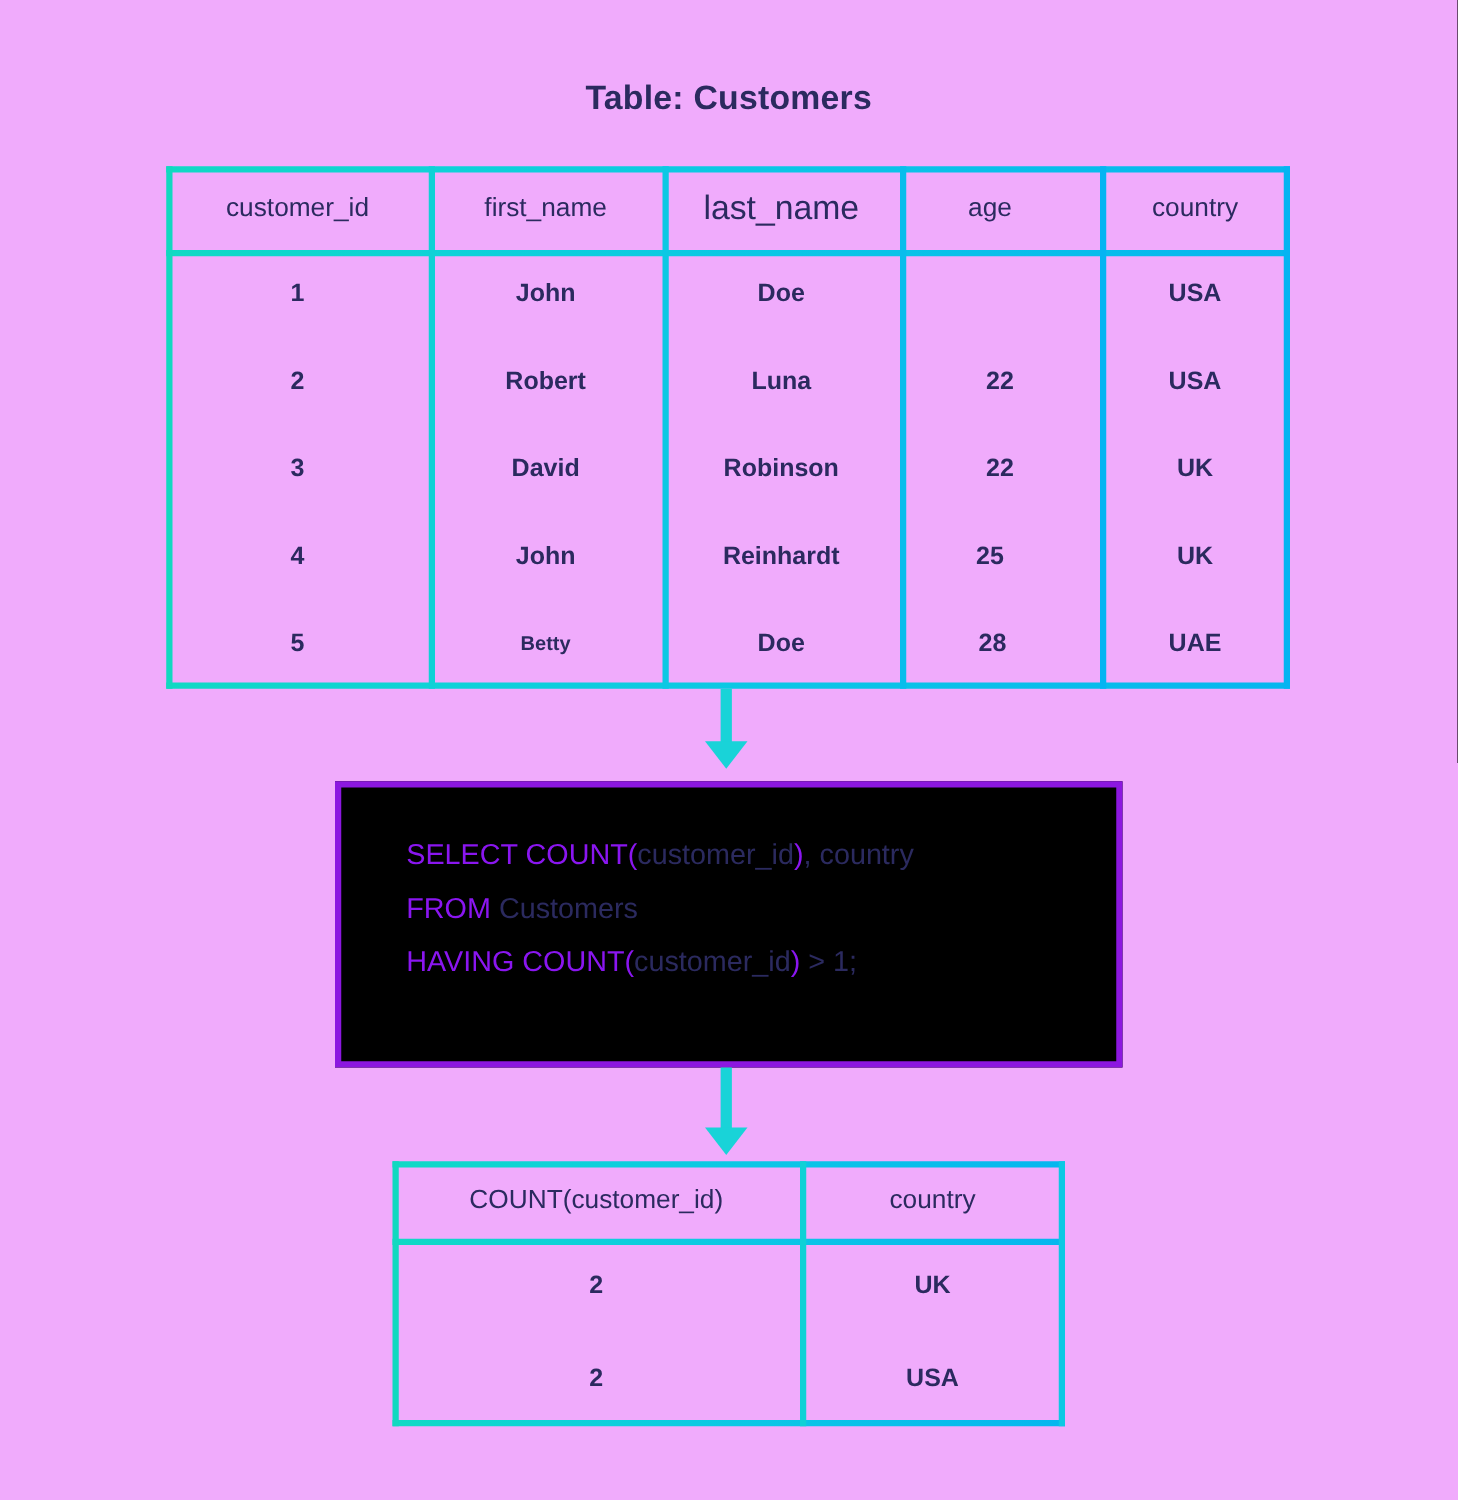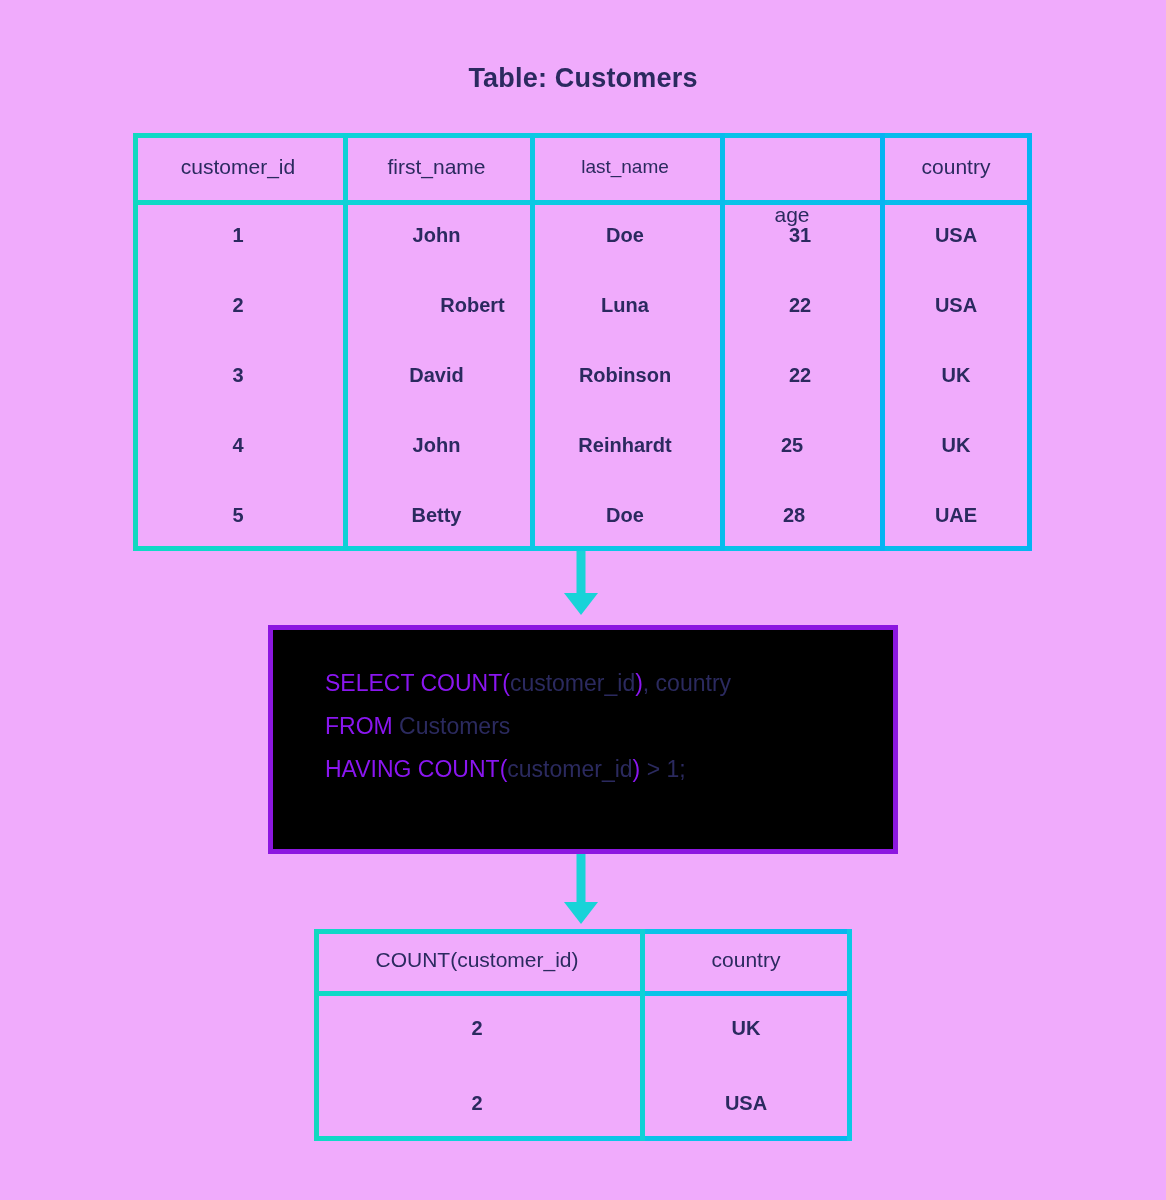--- a/index.html
+++ b/index.html
@@ -87,45 +87,44 @@
         <div class="bar-h" style="left: 0px; width: 899px; top: 67px;"></div>
         <div class="bar-h" style="left: 0px; width: 899px; top: 413px;"></div>
         <div class="bar-v v-a" style="top: 0px; height: 418px; left: 0px;"></div>
         <div class="bar-v v-b" style="top: 0px; height: 418px; left: 210px;"></div>
         <div class="bar-v v-c" style="top: 0px; height: 418px; left: 397px;"></div>
         <div class="bar-v v-d" style="top: 0px; height: 418px; left: 587px;"></div>
         <div class="bar-v v-e" style="top: 0px; height: 418px; left: 747px;"></div>
         <div class="bar-v v-e" style="top: 0px; height: 418px; left: 894px;"></div>
         <div class="cell hcell" style="left: 0px; width: 210px; top: 0px; height: 67px; font-size: 21px;">customer_id</div>
         <div class="cell hcell" style="left: 210px; width: 187px; top: 0px; height: 67px; font-size: 21px;">first_name</div>
-        <div class="cell hcell" style="left: 397px; width: 190px; top: 0px; height: 67px; font-size: 19px;">last_name</div>
-        <div class="cell hcell" style="left: 587px; width: 144px; top: 0px; height: 67px; font-size: 21px; margin-top: 48px;">age</div>
+        <div class="cell hcell" style="left: 397px; width: 190px; top: 0px; height: 67px; font-size: 27px;">last_name</div>
+        <div class="cell hcell" style="left: 587px; width: 144px; top: 0px; height: 67px; font-size: 21px;">age</div>
         <div class="cell hcell" style="left: 747px; width: 152px; top: 0px; height: 67px; font-size: 21px;">country</div>
         <div class="cell" style="left: 0px; width: 210px; top: 67px; height: 70.2px; font-size: 20px;">1</div>
         <div class="cell" style="left: 210px; width: 187px; top: 67px; height: 70.2px; font-size: 20px;">John</div>
         <div class="cell" style="left: 397px; width: 190px; top: 67px; height: 70.2px; font-size: 20px;">Doe</div>
-        <div class="cell" style="left: 587px; width: 160px; top: 67px; height: 70.2px; font-size: 20px;">31</div>
         <div class="cell" style="left: 747px; width: 152px; top: 67px; height: 70.2px; font-size: 20px;">USA</div>
         <div class="cell" style="left: 0px; width: 210px; top: 137.2px; height: 70.2px; font-size: 20px;">2</div>
-        <div class="cell" style="left: 210px; width: 187px; top: 137.2px; height: 70.2px; font-size: 20px; margin-left: 36px;">Robert</div>
+        <div class="cell" style="left: 210px; width: 187px; top: 137.2px; height: 70.2px; font-size: 20px;">Robert</div>
         <div class="cell" style="left: 397px; width: 190px; top: 137.2px; height: 70.2px; font-size: 20px;">Luna</div>
         <div class="cell" style="left: 587px; width: 160px; top: 137.2px; height: 70.2px; font-size: 20px;">22</div>
         <div class="cell" style="left: 747px; width: 152px; top: 137.2px; height: 70.2px; font-size: 20px;">USA</div>
         <div class="cell" style="left: 0px; width: 210px; top: 207.4px; height: 70.2px; font-size: 20px;">3</div>
         <div class="cell" style="left: 210px; width: 187px; top: 207.4px; height: 70.2px; font-size: 20px;">David</div>
         <div class="cell" style="left: 397px; width: 190px; top: 207.4px; height: 70.2px; font-size: 20px;">Robinson</div>
         <div class="cell" style="left: 587px; width: 160px; top: 207.4px; height: 70.2px; font-size: 20px;">22</div>
         <div class="cell" style="left: 747px; width: 152px; top: 207.4px; height: 70.2px; font-size: 20px;">UK</div>
         <div class="cell" style="left: 0px; width: 210px; top: 277.6px; height: 70.2px; font-size: 20px;">4</div>
         <div class="cell" style="left: 210px; width: 187px; top: 277.6px; height: 70.2px; font-size: 20px;">John</div>
         <div class="cell" style="left: 397px; width: 190px; top: 277.6px; height: 70.2px; font-size: 20px;">Reinhardt</div>
         <div class="cell" style="left: 587px; width: 144px; top: 277.6px; height: 70.2px; font-size: 20px;">25</div>
         <div class="cell" style="left: 747px; width: 152px; top: 277.6px; height: 70.2px; font-size: 20px;">UK</div>
         <div class="cell" style="left: 0px; width: 210px; top: 347.8px; height: 70.2px; font-size: 20px;">5</div>
-        <div class="cell" style="left: 210px; width: 187px; top: 347.8px; height: 70.2px; font-size: 20px;">Betty</div>
+        <div class="cell" style="left: 210px; width: 187px; top: 347.8px; height: 70.2px; font-size: 16px;">Betty</div>
         <div class="cell" style="left: 397px; width: 190px; top: 347.8px; height: 70.2px; font-size: 20px;">Doe</div>
         <div class="cell" style="left: 587px; width: 148px; top: 347.8px; height: 70.2px; font-size: 20px;">28</div>
         <div class="cell" style="left: 747px; width: 152px; top: 347.8px; height: 70.2px; font-size: 20px;">UAE</div>
       </div>
   </div>
 
   <div class="arrow" id="arrow-1">
     <div class="shaft"></div>
     <div class="head"></div>
   </div>

